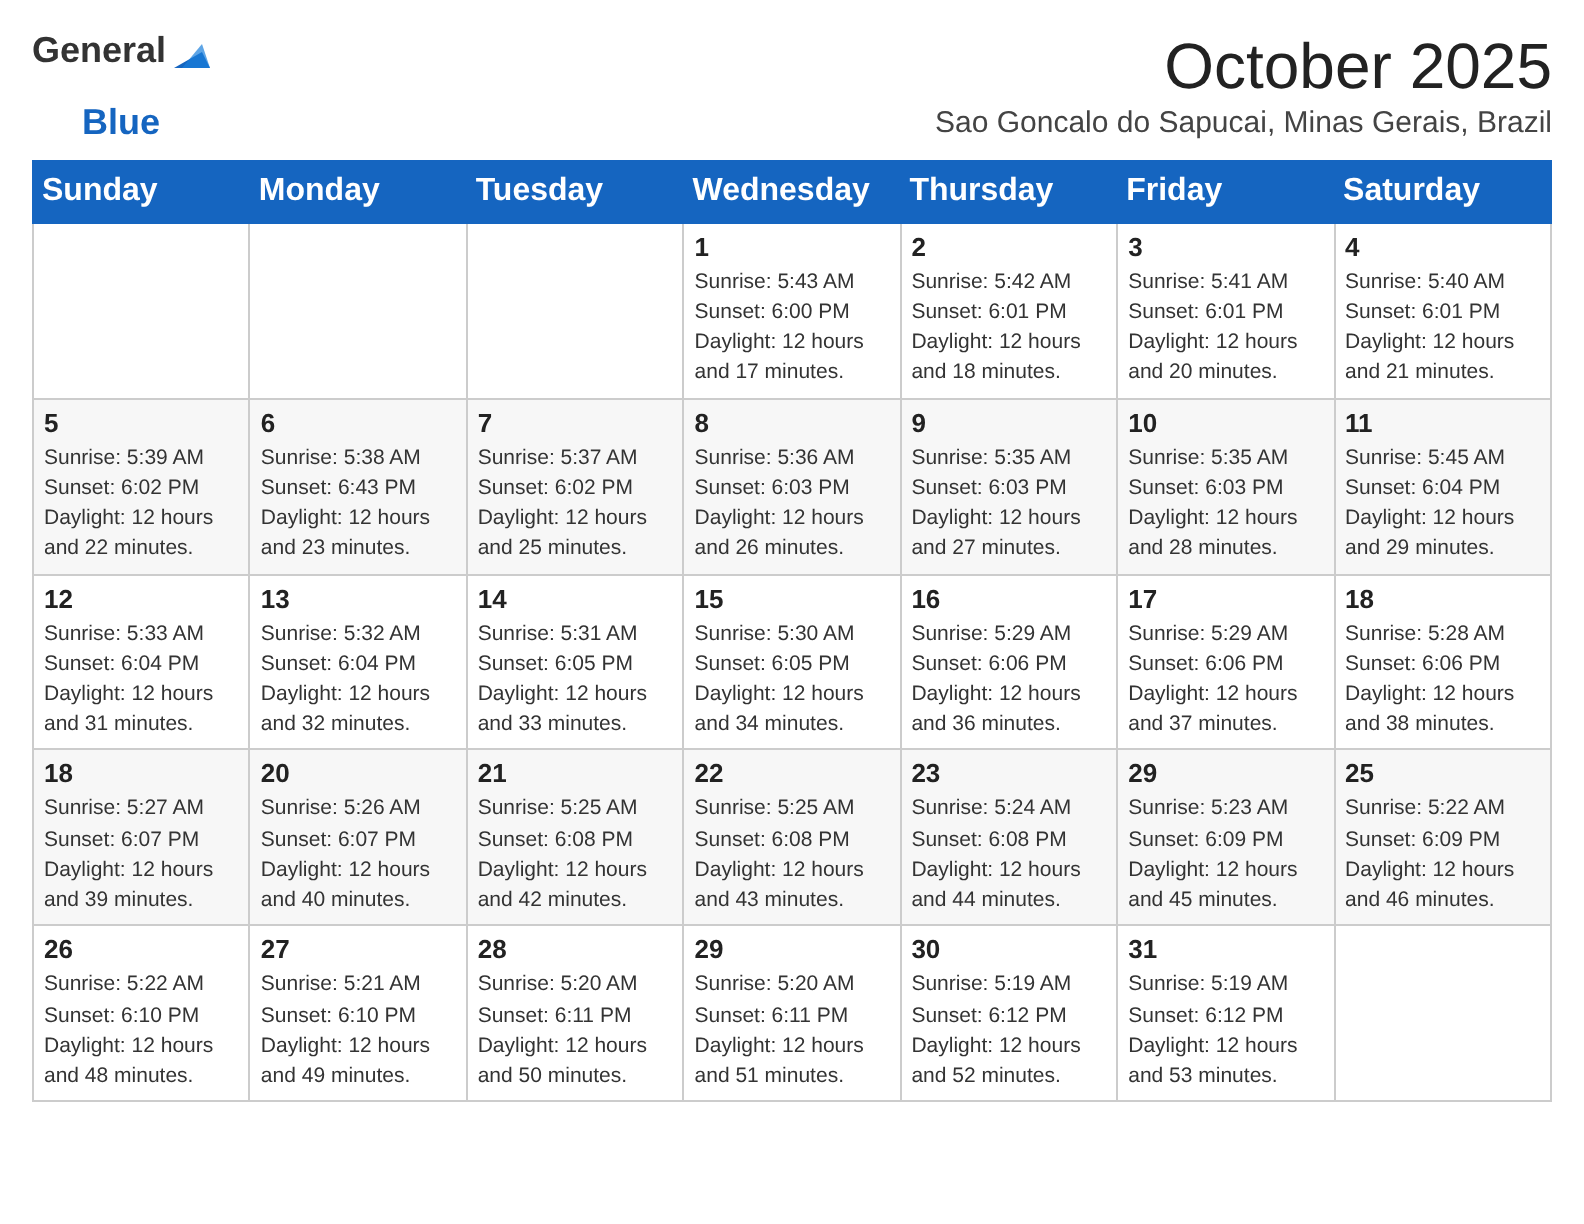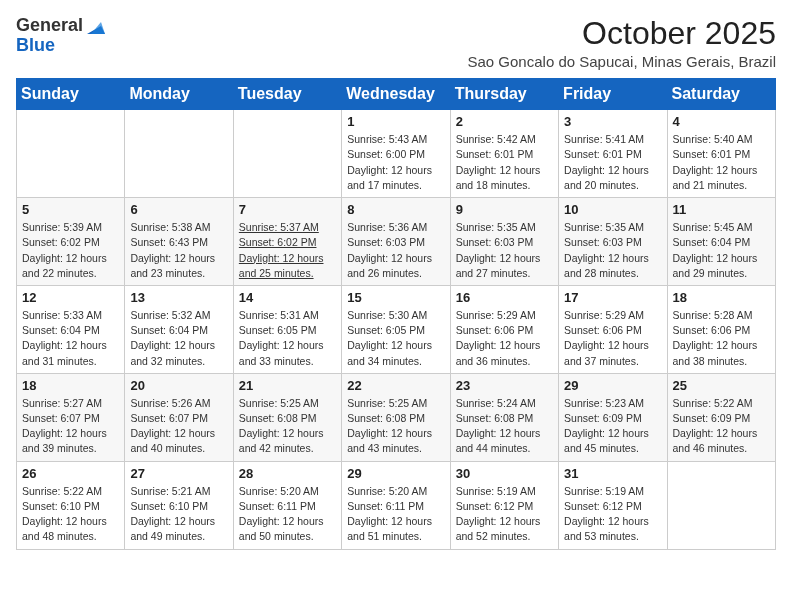--- a/index.html
+++ b/index.html
@@ -72,21 +72,22 @@
     }
     .day-info {
       color: #333;
       font-size: 10.5px;
       line-height: 1.45;
     }
     .empty { background: #fff !important; }
     .logo-wrapper {
       display: flex;
       flex-direction: column;
-      align-items: flex-start;
+      align-items: center;
+      gap: 16px;
     }
     .logo-line {
       display: flex;
       align-items: center;
     }
   </style>
 </head>
 <body>
 
 <div class="header">
@@ -164,21 +165,21 @@
         </td>
         <td>
           <div class="day-number">6</div>
           <div class="day-info" style="white-space: pre-line;">Sunrise: 5:38 AM
 Sunset: 6:43 PM
 Daylight: 12 hours
 and 23 minutes.</div>
         </td>
         <td>
           <div class="day-number">7</div>
-          <div class="day-info" style="white-space: pre-line; text-decoration: underline;">Sunrise: 5:37 AM
+          <div class="day-info" style="white-space: pre-line;">Sunrise: 5:37 AM
 Sunset: 6:02 PM
 Daylight: 12 hours
 and 25 minutes.</div>
         </td>
         <td>
           <div class="day-number">8</div>
           <div class="day-info" style="white-space: pre-line;">Sunrise: 5:36 AM
 Sunset: 6:03 PM
 Daylight: 12 hours
 and 26 minutes.</div>

